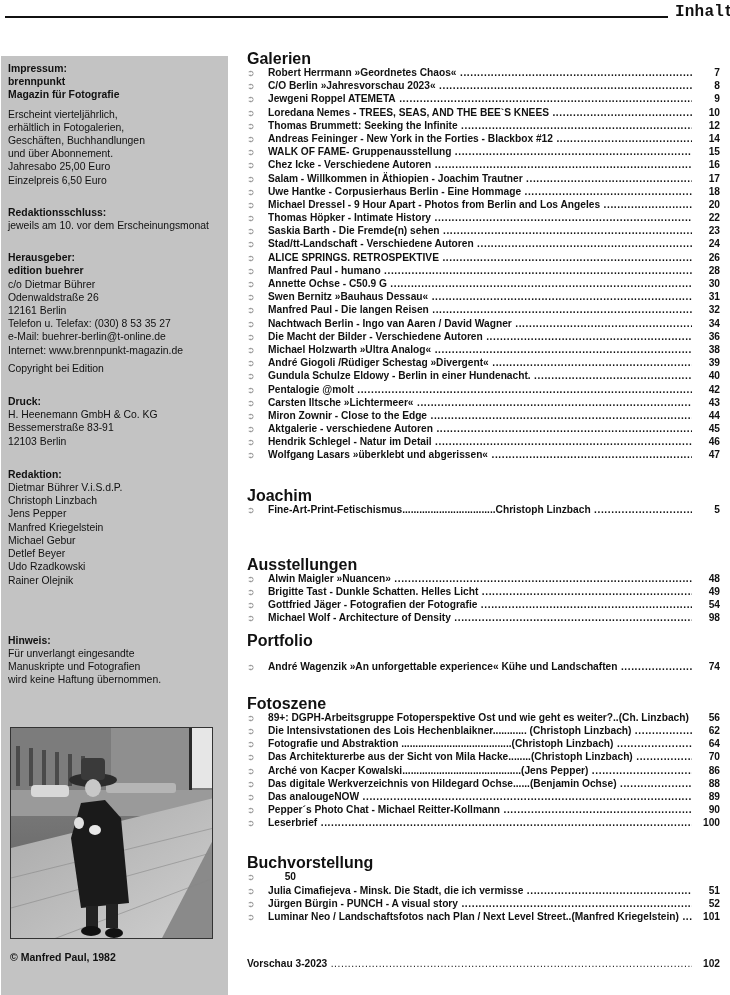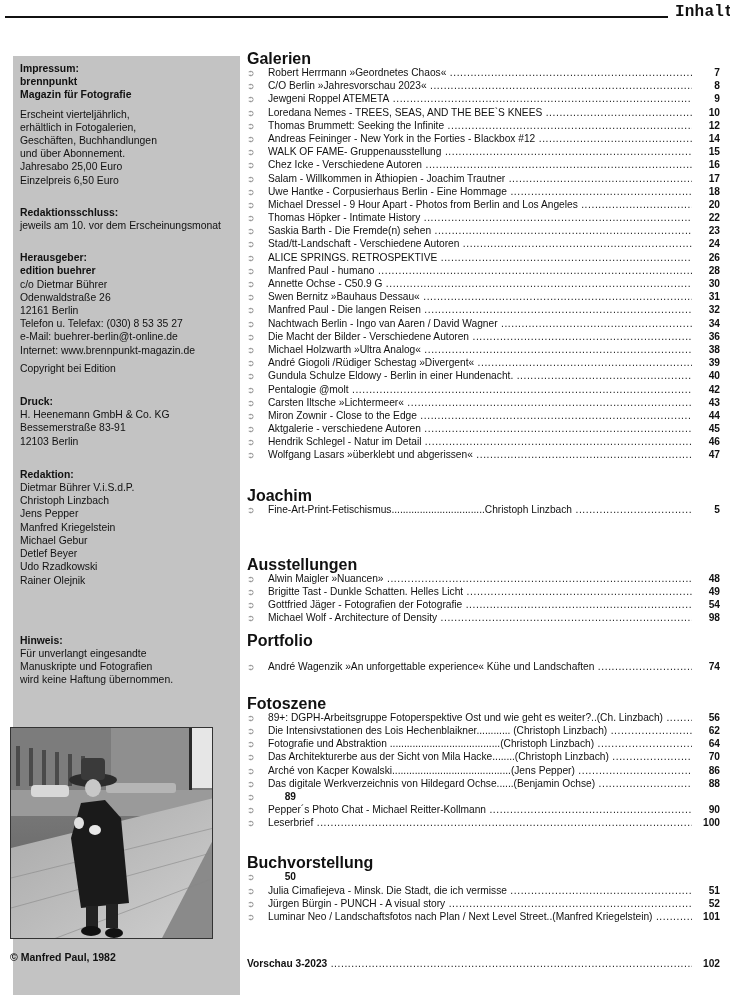--- a/index.html
+++ b/index.html
@@ -2,34 +2,34 @@
 <html><head>
 <meta charset="utf-8">
 <style>
   * { box-sizing: border-box; margin: 0; padding: 0; }
   html, body { width: 730px; height: 995px; background: #ffffff; overflow: hidden; }
   body { font-family: "Liberation Sans", sans-serif; color: #111; position: relative; }
 
   .top-rule { position: absolute; left: 5px; top: 16px; width: 663px; height: 2px; background: #111; }
   .page-title { position: absolute; left: 675px; top: 3px; font-size: 16px; font-weight: bold; font-family: Liberation Mono, monospace; letter-spacing: 0.2px; }
 
-  .sidebar { position: absolute; left: 13px; top: 56px; width: 227px; height: 939px; background: #c3c3c3; padding: 4px 7px; font-size: 10.4px; line-height: 13.2px; }
+  .sidebar { position: absolute; left: 1px; top: 56px; width: 227px; height: 939px; background: #c3c3c3; padding: 4px 7px; font-size: 10.4px; line-height: 13.2px; }
   .sb-block { margin-bottom: 0; }
   .sb-bold { font-weight: bold; }
   .sb-line { white-space: nowrap; }
 
   .photo { position: absolute; left: 10px; top: 727px; width: 203px; height: 212px; background: #6e6e6e; border: 1px solid #333; overflow: hidden; }
   .photo svg { display: block; }
   .caption { position: absolute; left: 10px; top: 951px; font-size: 10.5px; font-weight: bold; }
 
   .toc { position: absolute; left: 247px; top: 52px; width: 473px; font-size: 10.2px; }
   .section-title { font-weight: bold; font-size: 16px; height: 14px; line-height: 14px; }
   .entry { display: flex; align-items: baseline; height: 13.2px; line-height: 13.2px; }
   .arrow { width: 21px; color: #9a9a9a; font-size: 9px; flex: none; }
-  .entry-text { flex: 1; white-space: nowrap; overflow: hidden; position: relative; }
+  .entry-text { flex: 1; white-space: nowrap; overflow: hidden; position: relative; font-weight: bold; }
   .entry-text::after { content: " ................................................................................................................................................................................................................................................"; letter-spacing: 0.6px; }
   .page-num { width: 28px; text-align: right; font-weight: bold; flex: none; }
   .preview { display: flex; align-items: center; height: 14px; line-height: 14px; font-weight: bold; }
   .preview .entry-text { font-weight: bold; }
   .preview .entry-text::after { font-weight: normal; }
 </style>
 </head>
 <body>
 
 <div class="top-rule"></div>
@@ -372,20 +372,21 @@
         <span class="entry-text">Arché von Kacper Kowalski..........................................(Jens Pepper)</span>
         <span class="page-num">86</span>
       </div>
       <div class="entry">
         <span class="arrow">➲</span>
         <span class="entry-text">Das digitale Werkverzeichnis von Hildegard Ochse......(Benjamin Ochse)</span>
         <span class="page-num">88</span>
       </div>
       <div class="entry">
         <span class="arrow">➲</span>
+        <span class="entry-text">Das analougeNOW</span>
         <span class="page-num">89</span>
       </div>
       <div class="entry">
         <span class="arrow">➲</span>
         <span class="entry-text">Pepper´s Photo Chat - Michael Reitter-Kollmann</span>
         <span class="page-num">90</span>
       </div>
       <div class="entry">
         <span class="arrow">➲</span>
         <span class="entry-text">Leserbrief</span>

